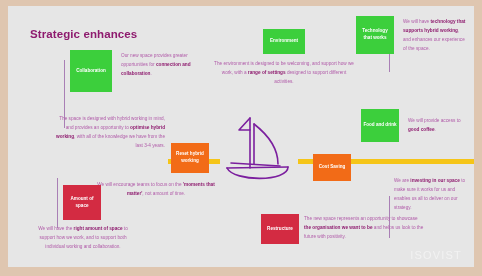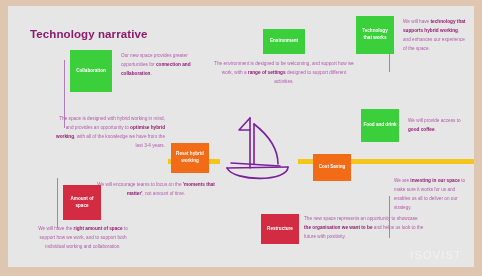--- a/index.html
+++ b/index.html
@@ -91,21 +91,21 @@
     letter-spacing: 1.2px;
     color: #f2f2f2;
     font-weight: normal;
   }
 </style>
 </head>
 <body>
 
 <div id="slide">
 
-  <div class="title">Technology narrative</div>
+  <div class="title">Strategic enhances</div>
 
   <div class="vline" style="left:56px; top:54px; height:68px;"></div>
   <div class="vline" style="left:49px; top:172px; height:50px;"></div>
   <div class="vline" style="left:381px; top:12px; height:54px;"></div>
   <div class="vline" style="left:381px; top:190px; height:42px;"></div>
 
   <div class="band" style="left:160px; top:153px; width:52px;"></div>
   <div class="band" style="left:290px; top:153px; width:178px;"></div>
 
   <div class="box green" style="left:62px; top:44px; width:42px; height:42px;">

